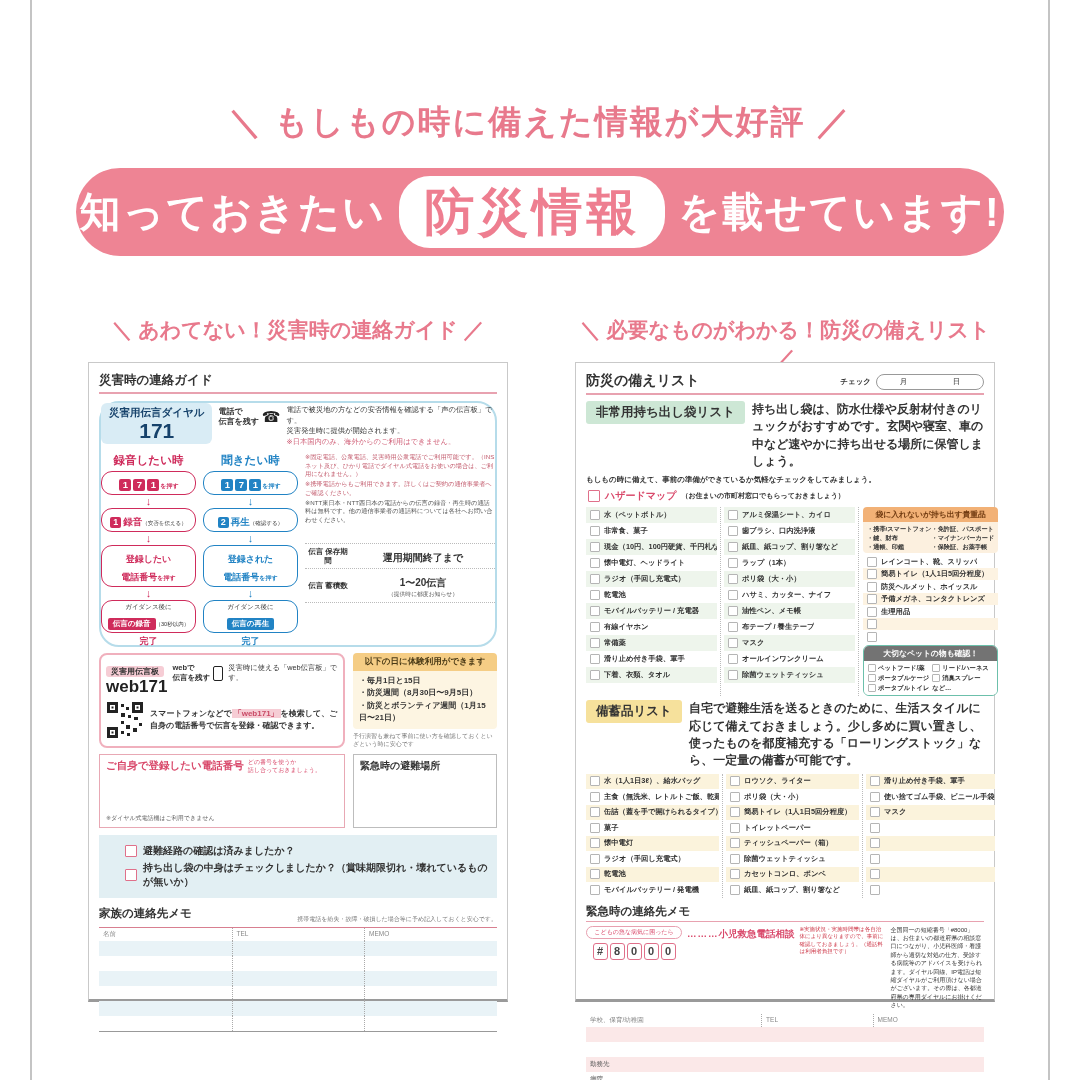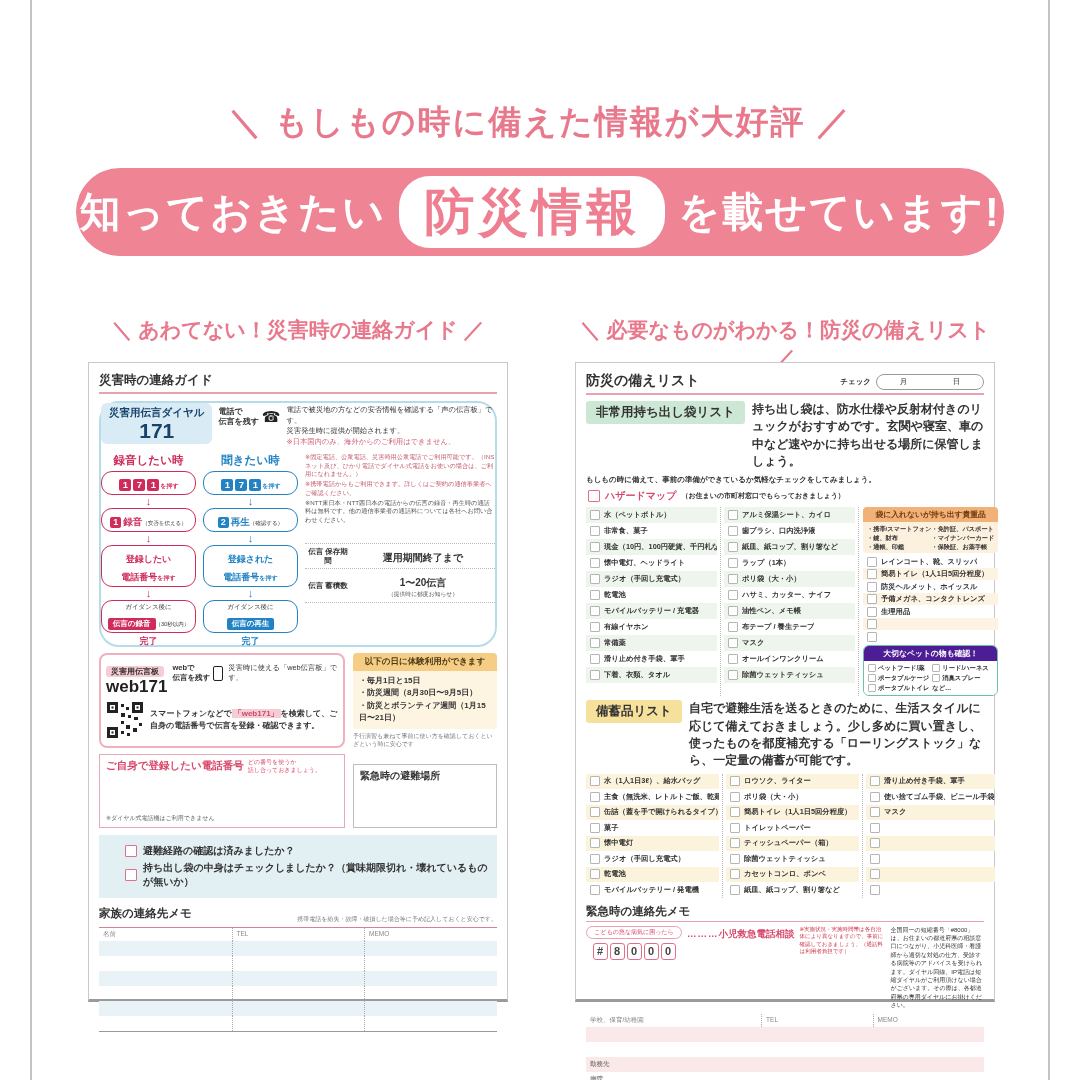--- a/index.html
+++ b/index.html
@@ -98,21 +98,21 @@
   .trial-note{font-size:6px;color:#777;line-height:1.35;margin-top:3px;}
 
   
   .two-box{display:flex;gap:8px;margin-top:6px;}
   .phone-box{width:246px;flex:none;height:74px;border:1.5px solid #e8a8b4;box-sizing:border-box;padding:4px 6px;
              display:flex;flex-direction:column;justify-content:space-between;}
   .pb-head{display:flex;gap:4px;align-items:flex-start;}
   .pb-title{font-size:10.5px;font-weight:bold;color:#d9486a;}
   .pb-note{font-size:6px;color:#d9486a;line-height:1.3;white-space:pre-line;}
   .pb-foot{font-size:6px;color:#666;}
-  .shelter-box{flex:1;border:1.5px solid #bdbdbd;box-sizing:border-box;padding:4px 6px;font-size:10px;font-weight:bold;margin-top:10px;}
+  .shelter-box{flex:1;border:1.5px solid #bdbdbd;box-sizing:border-box;padding:4px 6px;font-size:10px;font-weight:bold;}
 
   
   .check-band{background:#e2eff3;margin-top:7px;padding:6px 8px 6px 26px;}
   .big-chk-row{display:flex;align-items:center;gap:6px;margin:3px 0;}
   .big-chk-row .txt{font-size:10px;font-weight:bold;color:#333;}
   .chk{display:inline-block;width:8px;height:8px;border:1px solid #b5b5b5;background:#fff;border-radius:1px;flex:none;}
   .chk.pink{border:1.5px solid #e0708a;width:10px;height:10px;}
   .chk.tiny{width:6px;height:6px;}
   .family-head{display:flex;justify-content:space-between;align-items:flex-end;margin-top:8px;}
   .f-title{font-size:11.5px;font-weight:bold;}
@@ -151,21 +151,21 @@
   .chk-row{height:16px;display:flex;align-items:center;gap:4px;padding-left:4px;box-sizing:border-box;}
   .chk-row .txt{font-size:7.3px;font-weight:bold;color:#333;white-space:nowrap;overflow:hidden;}
   .bag-col .chk-row:nth-child(odd){background:#eef5ec;}
   .bag-colx .chk-row{height:12.5px;}
   .bag-colx .chk-row:nth-child(even){background:#fdf3e2;}
   .val-box{border-radius:4px;overflow:hidden;margin-bottom:2px;}
   .val-head{background:#f2b176;font-size:7.8px;font-weight:bold;color:#703a10;text-align:center;padding:2px 0;}
   .val-body{background:#fcf0df;display:grid;grid-template-columns:1fr 1fr;padding:2px 4px;}
   .bullet-item{font-size:6.2px;font-weight:bold;color:#333;line-height:1.5;white-space:nowrap;}
   .pet-box{border:1.5px solid #6cc0ab;border-radius:6px;overflow:hidden;margin-top:2px;}
-  .pet-head{background:#4c1d95;color:#fff;font-size:7.8px;font-weight:bold;text-align:center;padding:2px 0;}
+  .pet-head{background:#737373;color:#fff;font-size:7.8px;font-weight:bold;text-align:center;padding:2px 0;}
   .pet-body{display:grid;grid-template-columns:1.05fr 1fr;padding:2px 4px;background:#fff;}
   .pet-item{display:flex;align-items:center;gap:2px;font-size:6.3px;font-weight:bold;color:#333;line-height:1.6;white-space:nowrap;}
   .stock-grid{display:flex;margin-top:4px;}
   .stock-col{width:133px;flex:none;border-right:1px dotted #bbb;padding-right:3px;}
   .stock-col+.stock-col{padding-left:3px;}
   .stock-col:last-child{border-right:none;flex:1;}
   .stock-col .chk-row{height:15.5px;}
   .stock-col .chk-row:nth-child(odd){background:#fbf3dc;}
   .em-title{font-size:11.5px;font-weight:bold;border-bottom:1.5px solid #e8a2b0;padding-bottom:2px;margin-top:6px;}
   .em-row{display:flex;gap:5px;margin-top:4px;align-items:flex-start;}

